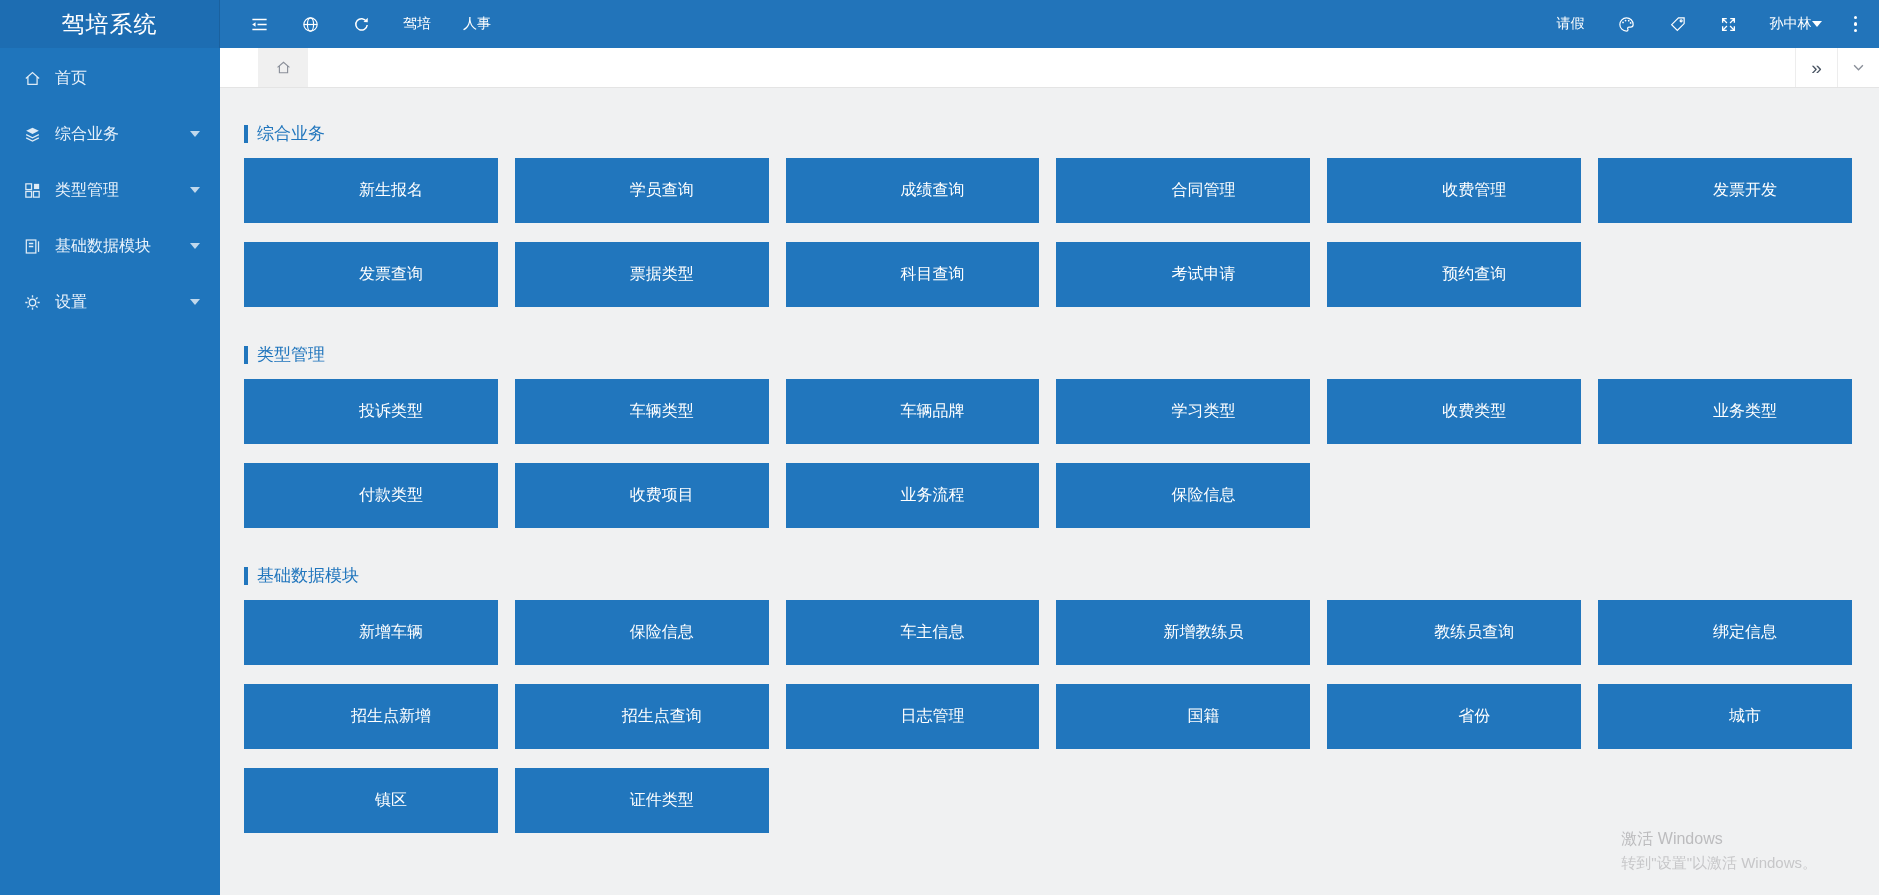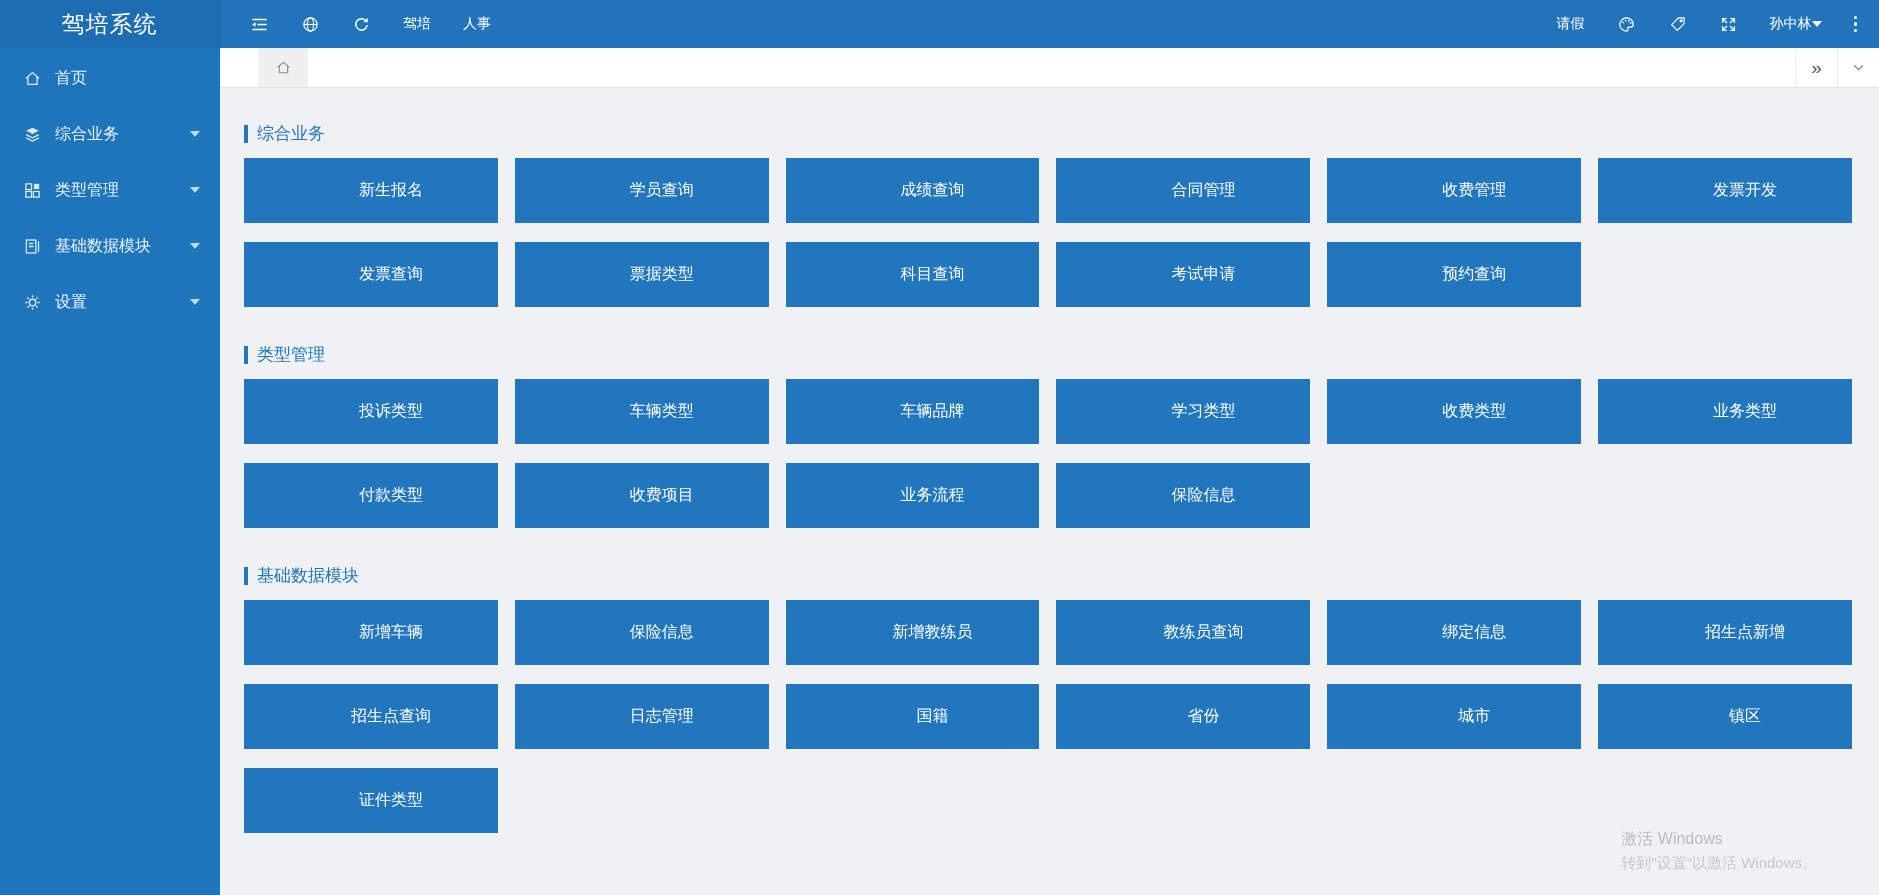--- a/index.html
+++ b/index.html
@@ -266,20 +266,21 @@
             </div>
           </section>
           <section class="section">
             <div class="sec-title">
               <span class="sec-bar"></span>
               <span>基础数据模块</span>
             </div>
             <div class="btn-grid">
               <div class="mod-btn">新增车辆</div>
               <div class="mod-btn">保险信息</div>
+              <div class="mod-btn">车主信息</div>
               <div class="mod-btn">新增教练员</div>
               <div class="mod-btn">教练员查询</div>
               <div class="mod-btn">绑定信息</div>
               <div class="mod-btn">招生点新增</div>
               <div class="mod-btn">招生点查询</div>
               <div class="mod-btn">日志管理</div>
               <div class="mod-btn">国籍</div>
               <div class="mod-btn">省份</div>
               <div class="mod-btn">城市</div>
               <div class="mod-btn">镇区</div>

